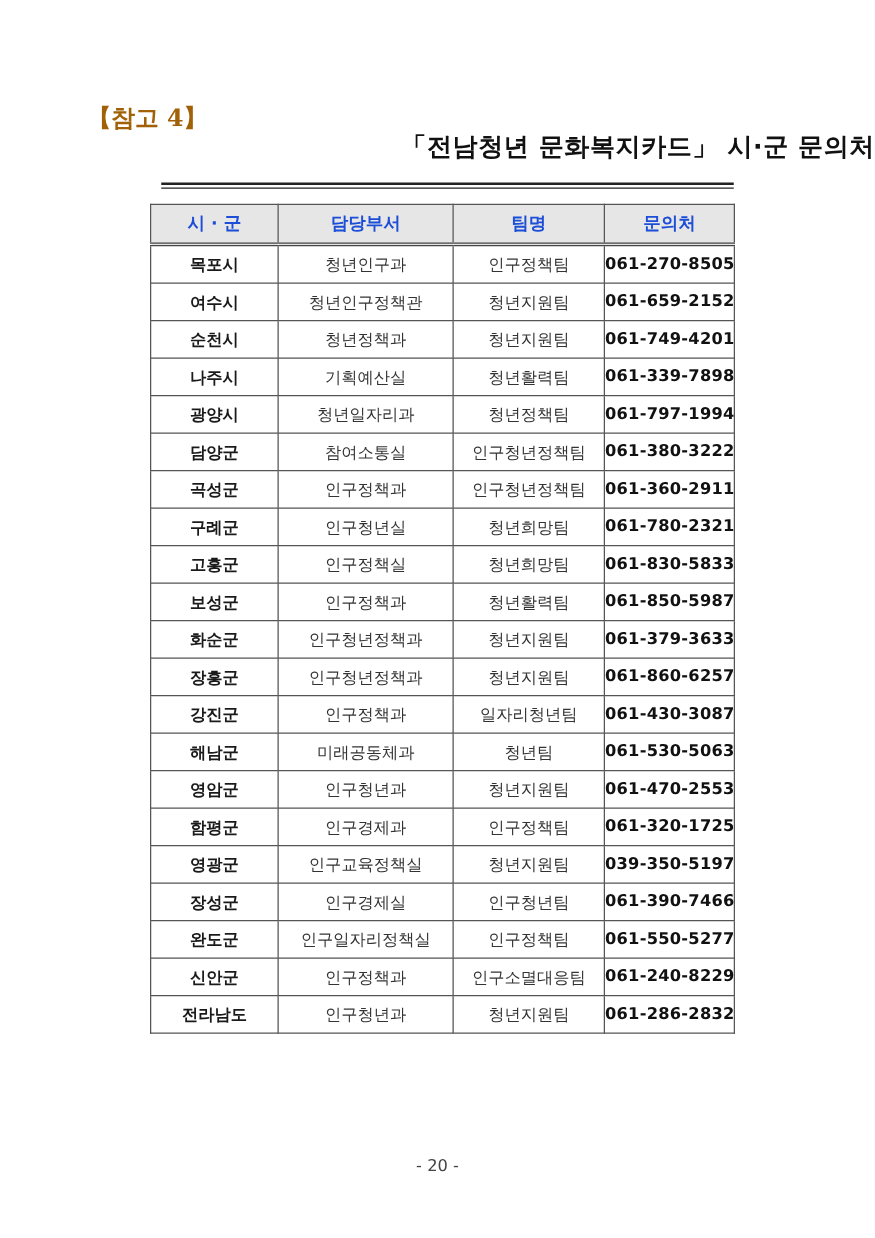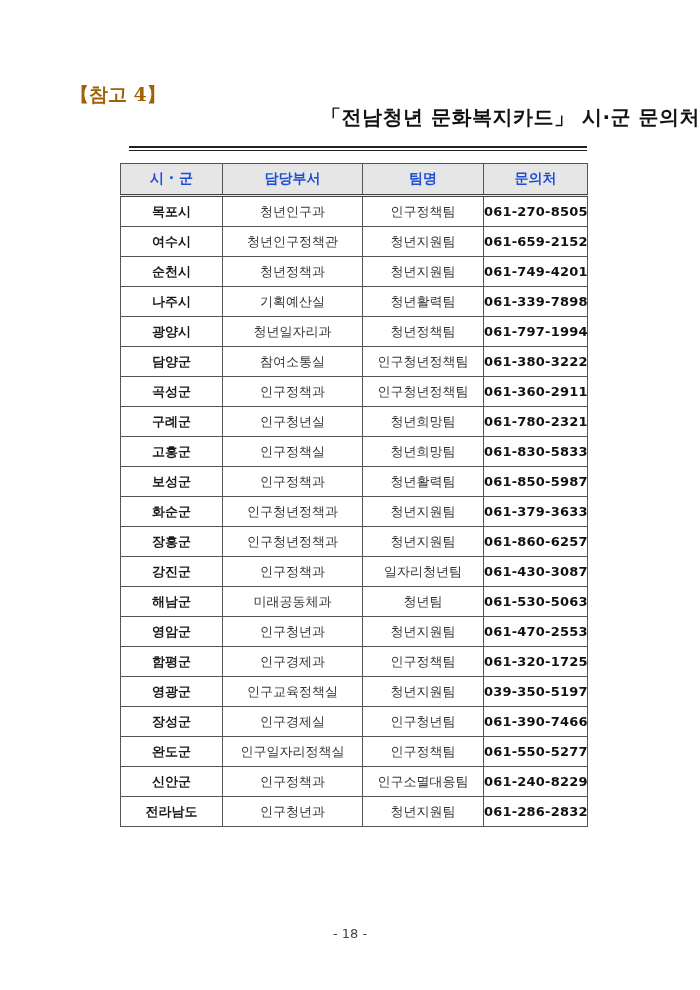--- a/index.html
+++ b/index.html
@@ -172,13 +172,13 @@
       </tr>
       <tr>
         <td class="region">전라남도</td>
         <td class="dept">인구청년과</td>
         <td class="team">청년지원팀</td>
         <td class="phone">061-286-2832</td>
       </tr>
     </tbody>
 </table>
 
-<div class="page-num">- 18 -</div>
+<div class="page-num">- 20 -</div>
 
 </body></html>

